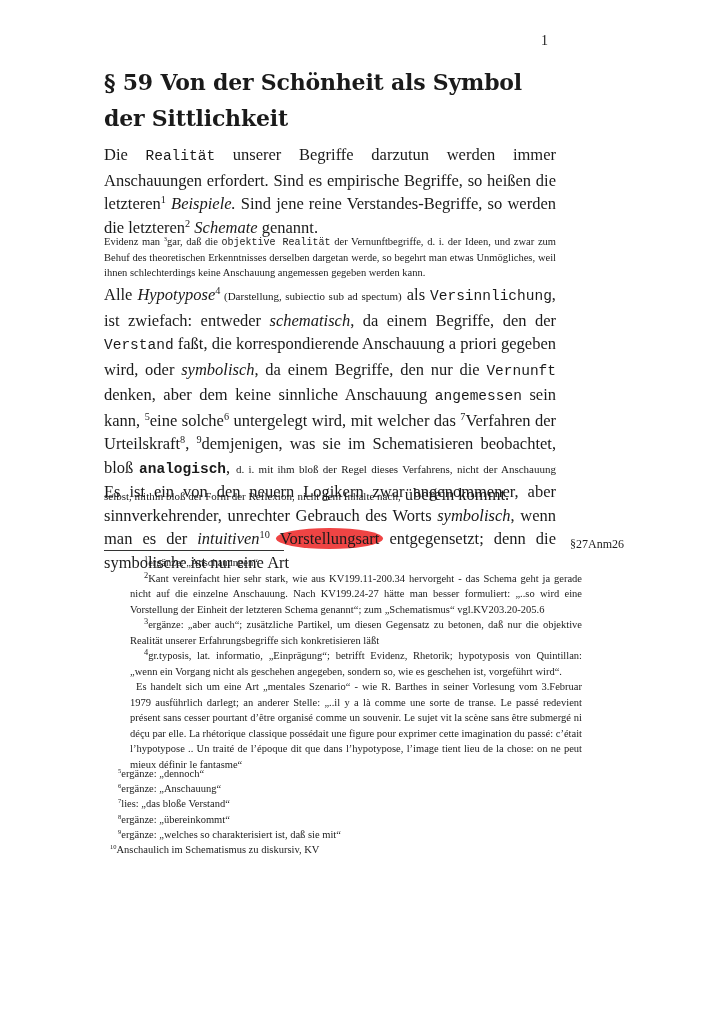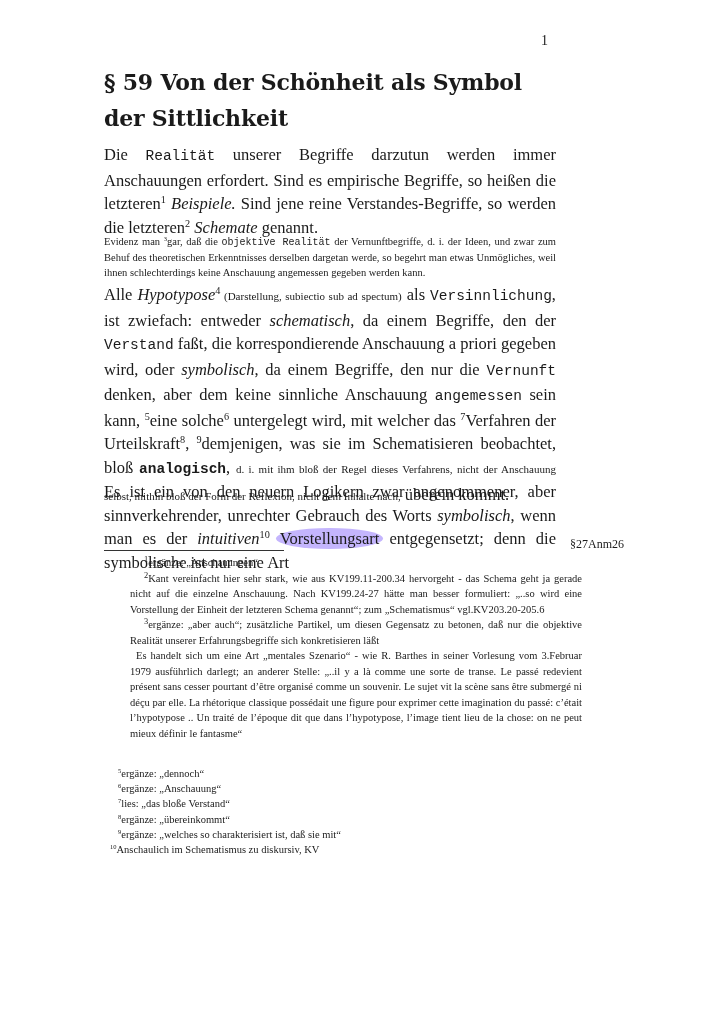--- a/index.html
+++ b/index.html
@@ -8,21 +8,21 @@
   .page-number { position: absolute; top: 33px; left: 541px; font-size: 14px; font-family: "Liberation Serif", serif; }
   .title { position: absolute; left: 104px; top: 64px; width: 460px; font-size: 22px; font-weight: bold;
            line-height: 36px; margin: 0; font-family: "DejaVu Serif", serif; letter-spacing: -0.2px; }
   .main { position: absolute; left: 104px; width: 452px; font-family: "Liberation Serif", serif;
           font-size: 16.5px; line-height: 23.5px; text-align: justify; }
   .mono { font-family: "Liberation Mono", "DejaVu Sans Mono", monospace; font-size: 14.5px; }
   .small { font-size: 10.5px; line-height: 15px; }
   .tiny { font-size: 11px; }
   .small .mono { font-size: 10px; }
   sup { font-size: 0.62em; line-height: 0; vertical-align: super; }
-  .highlight { background: #c4b5fd; border-radius: 50%; padding: 1px 4px; margin-left: -4px; margin-right: -4px; }
+  .highlight { background: #ef4444; border-radius: 50%; padding: 1px 4px; margin-left: -4px; margin-right: -4px; }
   .marginal { position: absolute; left: 570px; top: 537px; font-size: 12px; font-family: "Liberation Serif", serif; }
   .rule { position: absolute; left: 104px; top: 550px; width: 180px; height: 0; border-top: 1px solid #333; }
   .fn { position: absolute; left: 104px; width: 452px; font-family: "Liberation Serif", serif; font-size: 10.5px;
         line-height: 15.5px; text-align: justify; margin-left: 26px; }
   .fn p { margin: 0; text-indent: 14px; }
   .fn sup { font-size: 0.8em; }
   .fnlist { position: absolute; left: 104px; width: 452px; font-family: "Liberation Serif", serif; font-size: 10.5px; line-height: 15.2px; }
   .fnlist div { padding-left: 14px; }
   .fnlist div.wide { padding-left: 6px; }
 </style>
@@ -42,20 +42,21 @@
 <div class="main" style="top:480px;"><span>Es ist ein von den neuern Logikern zwar angenommener, aber sinnverkehrender, unrechter Gebrauch des Worts </span><i>symbolisch</i><span>, wenn man es der </span><i>intuitiven</i><sup>10</sup><span> </span><span class="highlight">Vorstellungsart</span><span> entgegensetzt; denn die symbolische ist nur eine Art</span></div>
 
 <div class="marginal">§27Anm26</div>
 
 <div class="rule"></div>
 
 <div class="fn" style="top:555px;">
   <p><sup>1</sup><span>ergänze: „Anschauungen“</span></p>
   <p><sup>2</sup><span>Kant vereinfacht hier sehr stark, wie aus KV199.11-200.34 hervorgeht - das Schema geht ja gerade nicht auf die einzelne Anschauung. Nach KV199.24-27 hätte man besser formuliert: „..so wird eine Vorstellung der Einheit der letzteren Schema genannt“; zum „Schematismus“ vgl.KV203.20-205.6</span></p>
   <p><sup>3</sup><span>ergänze: „aber auch“; zusätzliche Partikel, um diesen Gegensatz zu betonen, daß nur die objektive Realität unserer Erfahrungsbegriffe sich konkretisieren läßt</span></p>
+  <p><sup>4</sup><span>gr.typosis, lat. informatio, „Einprägung“; betrifft Evidenz, Rhetorik; hypotyposis von Quintillan: „wenn ein Vorgang nicht als geschehen angegeben, sondern so, wie es geschehen ist, vorgeführt wird“.</span></p>
   <p style="text-indent:6px;">Es handelt sich um eine Art „mentales Szenario“ - wie R. Barthes in seiner Vorlesung vom 3.Februar 1979 ausführlich darlegt; an anderer Stelle: „..il y a là comme une sorte de transe. Le passé redevient présent sans cesser pourtant d’être organisé comme un souvenir. Le sujet vit la scène sans être submergé ni déçu par elle. La rhétorique classique possédait une figure pour exprimer cette imagination du passé: c’était l’hypotypose .. Un traité de l’époque dit que dans l’hypotypose, l’image tient lieu de la chose: on ne peut mieux définir le fantasme“</p>
 </div>
 
 <div class="fnlist" style="top:766px;">
   <div><sup>5</sup><span>ergänze: „dennoch“</span></div>
   <div><sup>6</sup><span>ergänze: „Anschauung“</span></div>
   <div><sup>7</sup><span>lies: „das bloße Verstand“</span></div>
   <div><sup>8</sup><span>ergänze: „übereinkommt“</span></div>
   <div><sup>9</sup><span>ergänze: „welches so charakterisiert ist, daß sie mit“</span></div>
   <div class="wide"><sup>10</sup><span>Anschaulich im Schematismus zu diskursiv, KV</span></div>

